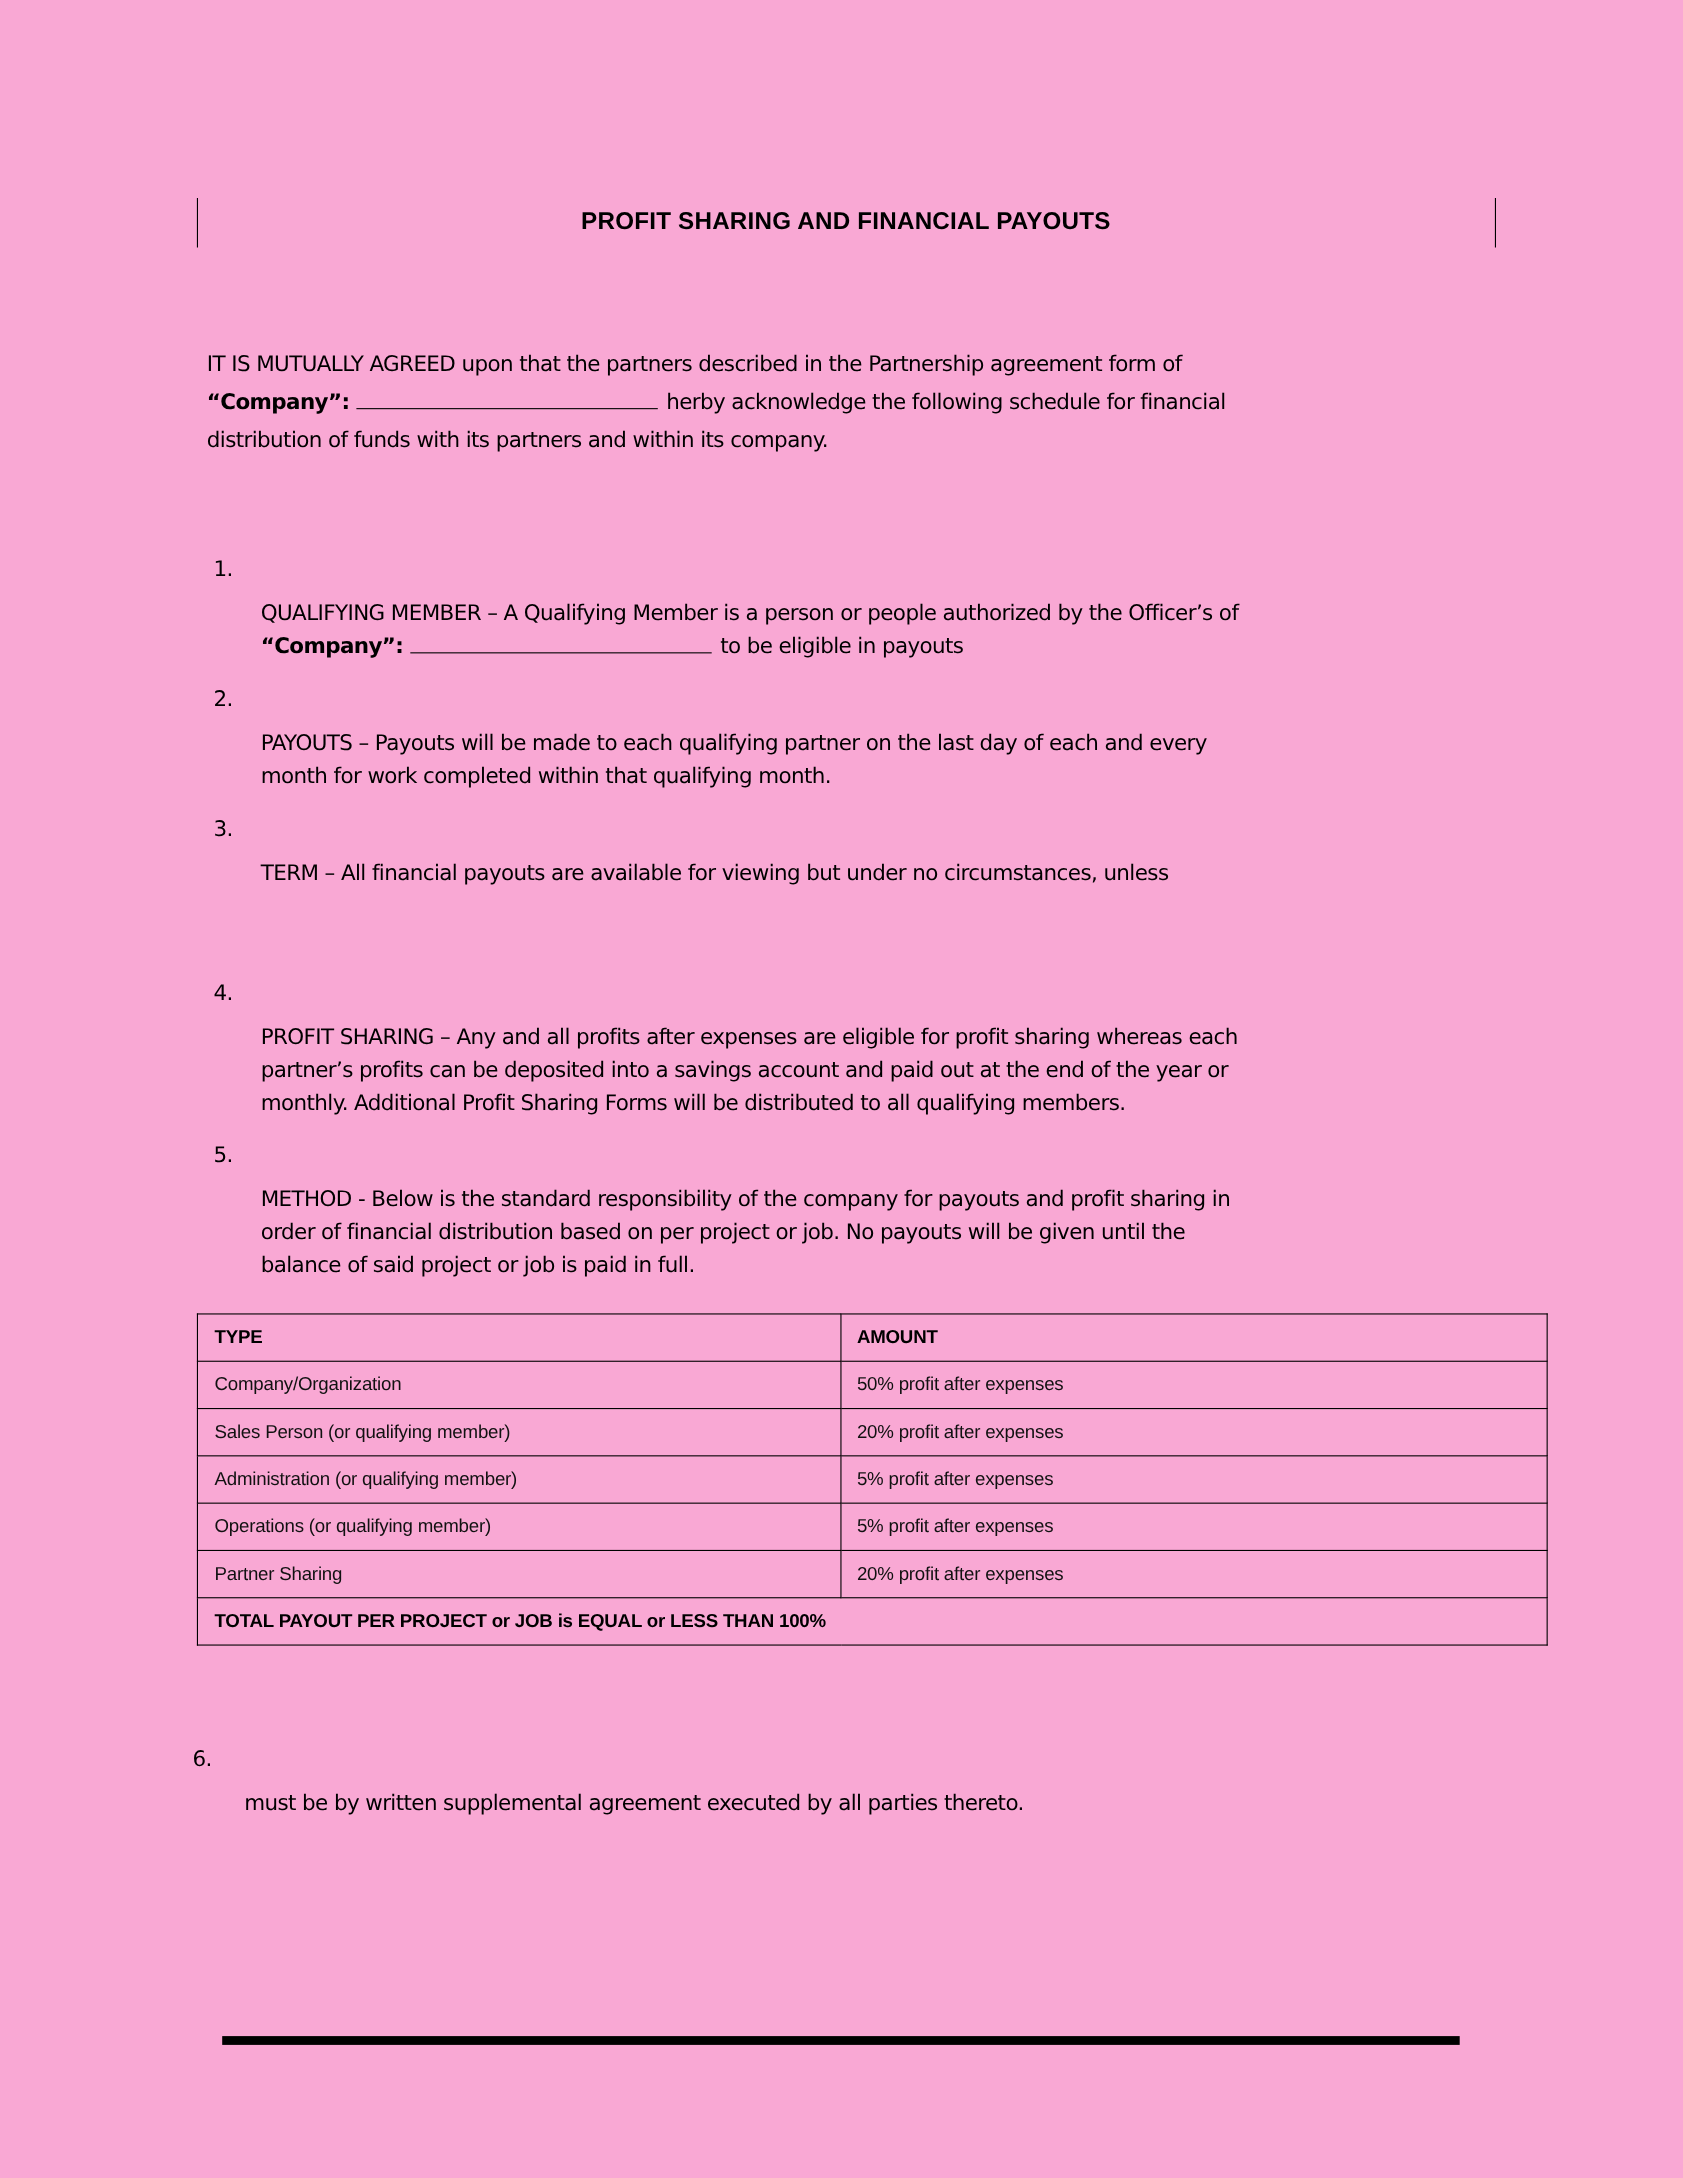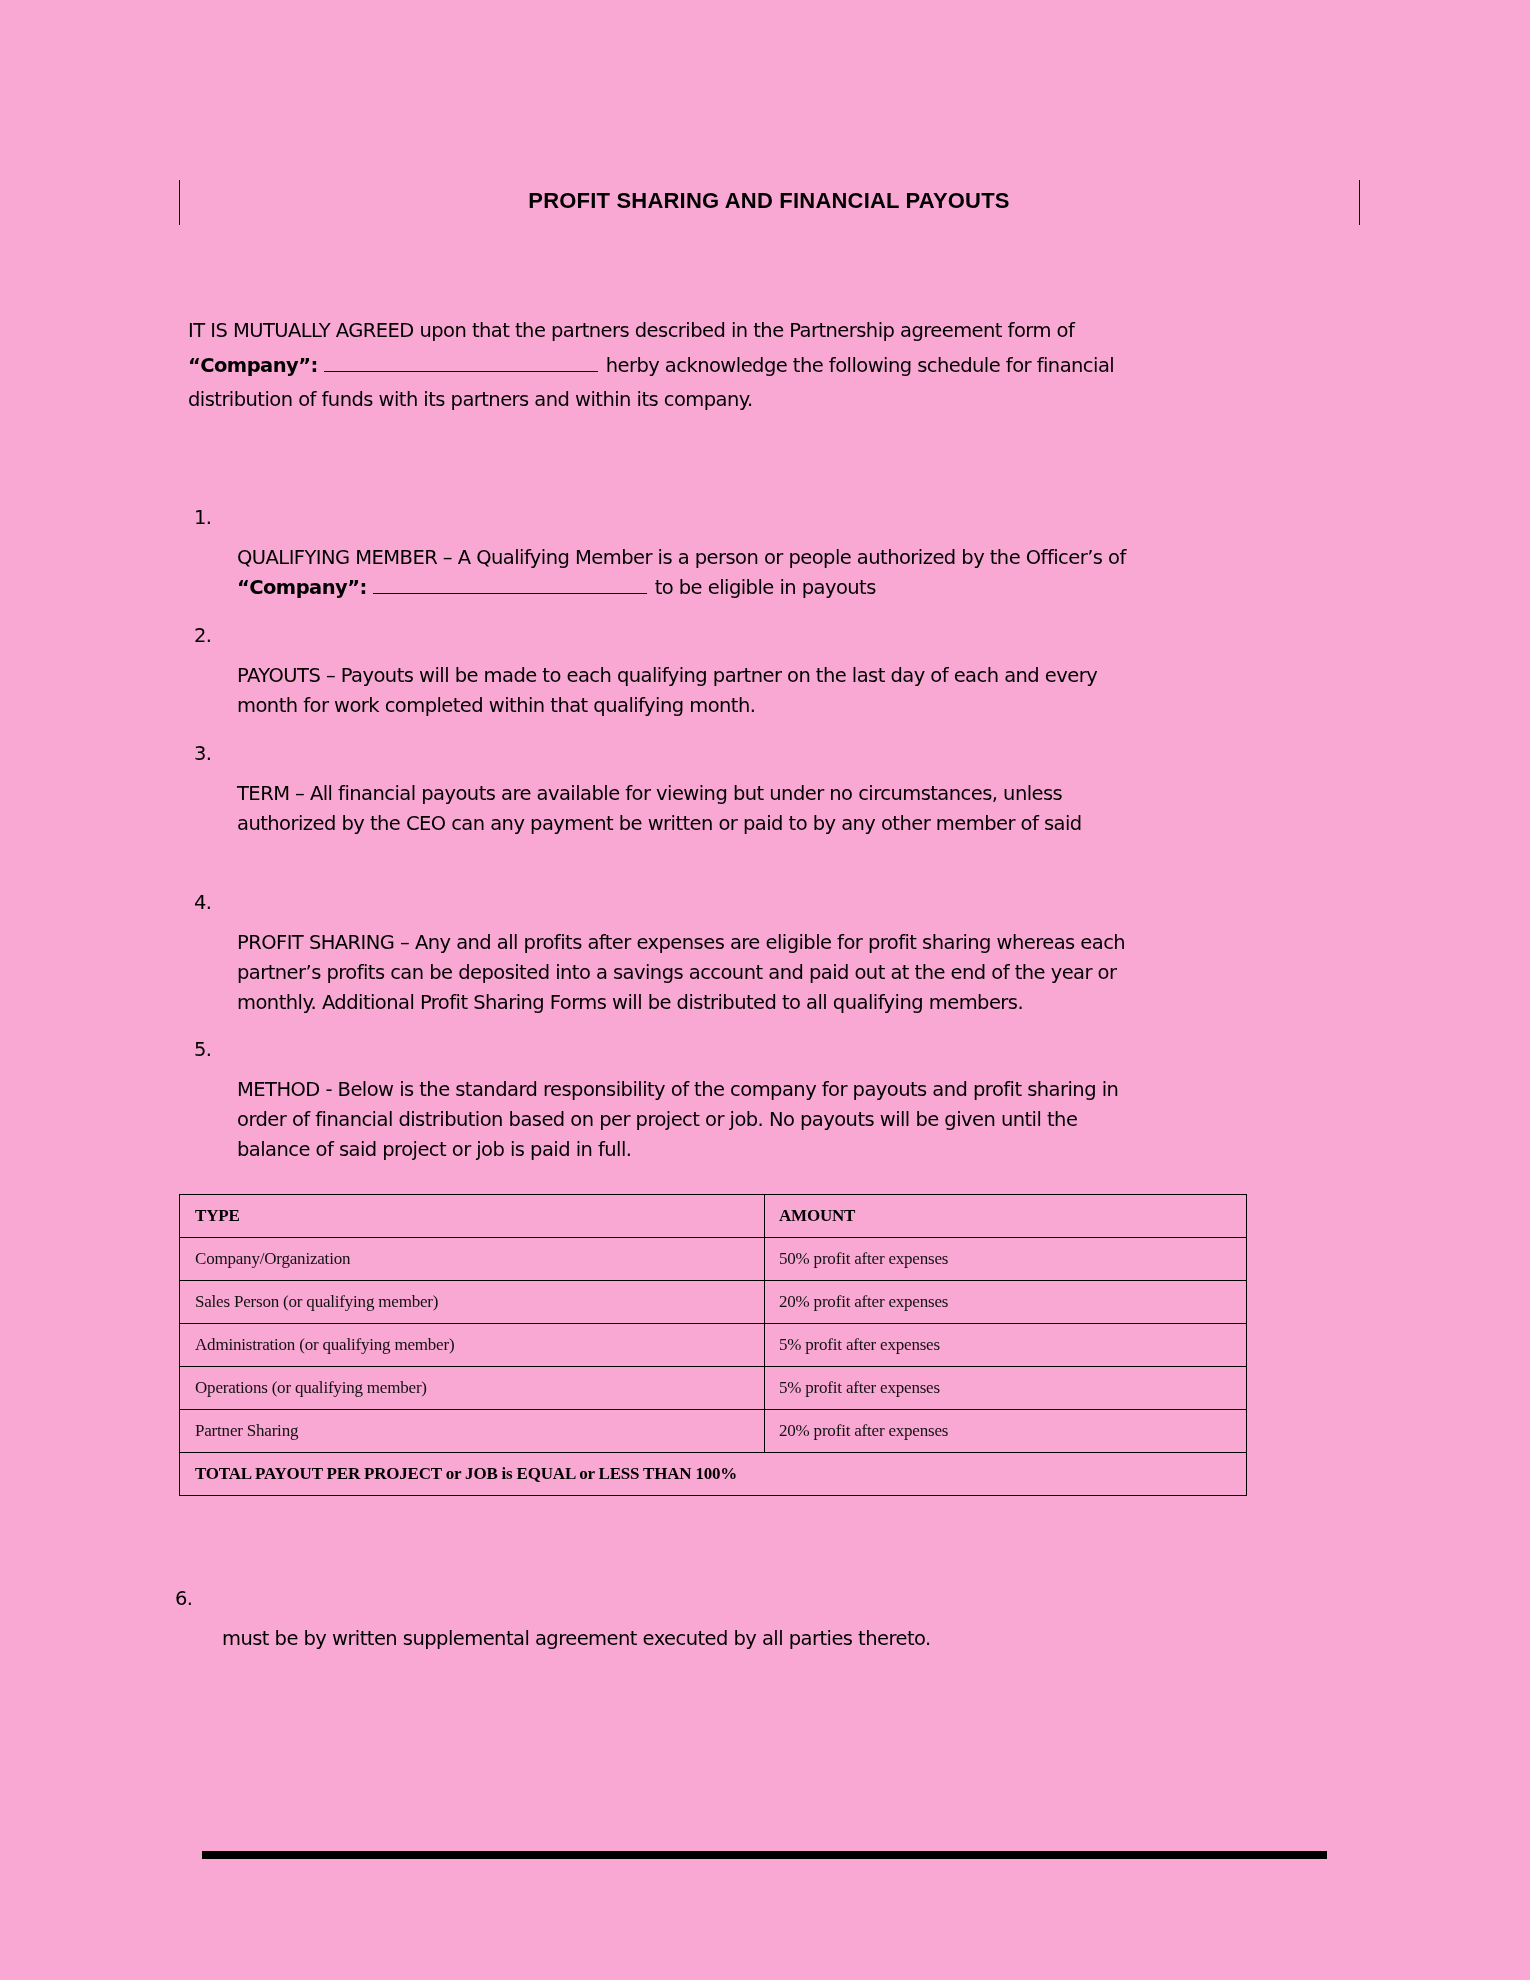--- a/index.html
+++ b/index.html
@@ -24,22 +24,22 @@
     height: 20px; vertical-align: baseline; margin: 0 8px 0 6px;
   }
   .b { font-weight: bold; }
   .item { position: absolute; left: 0; }
   .item .num { position: absolute; left: 194px; top: 0; line-height: 30px; }
   .item .lines { position: absolute; left: 237px; top: 0; margin-top: 40px; }
   .item .line { height: 30px; line-height: 30px; }
   .item.six .num { left: 175px; }
   .item.six .lines { left: 222px; }
   table.schedule {
-    position: absolute; left: 179px; top: 1194px; width: 1068px;
-    border-collapse: collapse; font-family: Liberation Serif, serif;
+    position: absolute; left: 179px; top: 1194px; width: 1228px;
+    border-collapse: collapse; font-family: Liberation Sans, sans-serif;
     font-size: 17px; letter-spacing: -0.2px;
   }
   table.schedule td {
     border: 1.5px solid #000; height: 42px; padding: 0 0 0 15px;
     vertical-align: middle; white-space: nowrap; color: #111;
   }
   table.schedule td.type { width: 569px; }
   table.schedule td.amt { padding-left: 14px; }
   table.schedule tr.head td, table.schedule tr.total td { font-weight: bold; color: #000; }
   .footer-rule { position: absolute; left: 202px; top: 1851px; width: 1125px; height: 8px; background: #000; }
@@ -73,21 +73,20 @@
     <div class="lines">
       <div class="line">PAYOUTS – Payouts will be made to each qualifying partner on the last day of each and every</div>
       <div class="line">month for work completed within that qualifying month.</div>
     </div>
   </div>
 
   <div class="item body-text" style="top:739px;">
     <span class="num">3.</span>
     <div class="lines">
       <div class="line">TERM – All financial payouts are available for viewing but under no circumstances, unless</div>
-      <div class="line">authorized by the CEO can any payment be written or paid to by any other member of said</div>
     </div>
   </div>
 
   <div class="item body-text" style="top:888px;">
     <span class="num">4.</span>
     <div class="lines">
       <div class="line">PROFIT SHARING – Any and all profits after expenses are eligible for profit sharing whereas each</div>
       <div class="line">partner’s profits can be deposited into a savings account and paid out at the end of the year or</div>
       <div class="line">monthly.  Additional Profit Sharing Forms will be distributed to all qualifying members.</div>
     </div>

